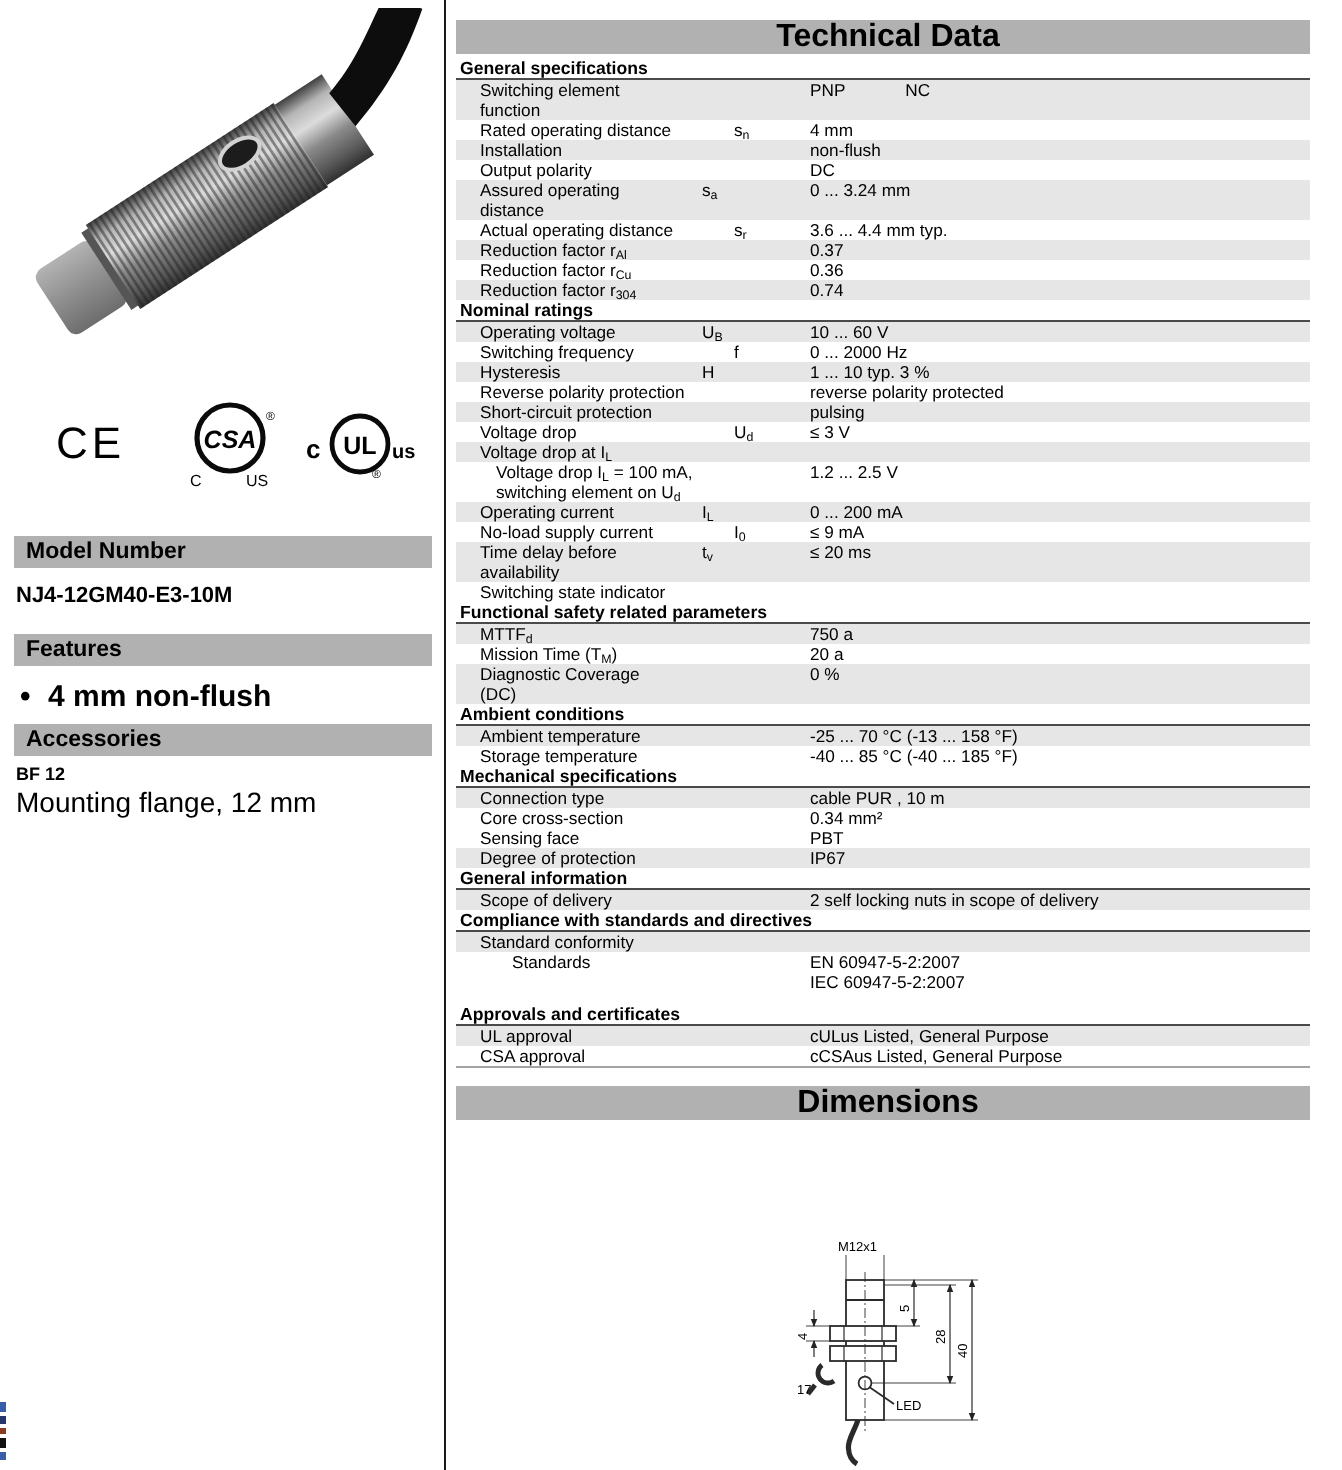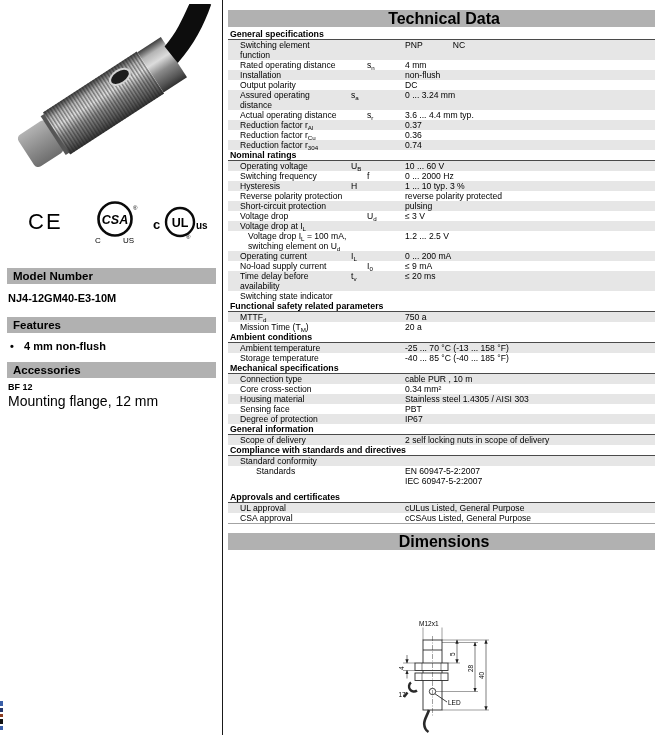--- a/index.html
+++ b/index.html
@@ -5,21 +5,21 @@
   html,body{margin:0;padding:0;background:#fff;}
   .page{position:relative;width:671px;height:735px;background:#fff;overflow:hidden;
         font-family:"Liberation Sans",sans-serif;color:#000;}
   
   .divider{position:absolute;left:222px;top:0;width:1px;height:735px;background:#1a1a1a;}
   .photo{position:absolute;left:8px;top:4px;width:207px;height:184px;}
   .logo{position:absolute;}
   .lbar{position:absolute;left:7px;width:209px;height:16px;background:#b1b1b1;
         font-weight:bold;font-size:11.5px;line-height:16px;padding-left:6px;box-sizing:border-box;}
   .model-val{position:absolute;left:8px;top:292px;font-weight:bold;font-size:11px;}
-  .feature{position:absolute;left:10px;top:340px;font-weight:bold;font-size:11px;}
+  .feature{position:absolute;left:10px;top:340px;font-weight:bold;font-size:15px;}
   .feature .blt{display:inline-block;width:14px;}
   .acc-name{position:absolute;left:8px;top:382px;font-weight:bold;font-size:9px;}
   .acc-desc{position:absolute;left:8px;top:393px;font-size:14px;}
   
   .right{position:absolute;left:228px;top:10px;width:427px;}
   .bar{height:17px;background:#b1b1b1;font-weight:bold;font-size:16px;line-height:17px;
        padding-left:5px;box-sizing:border-box;text-align:center;}
   .bar.tech{margin-bottom:2px;}
   #sections{border-bottom:1px solid #a3a3a3;}
   .section.gap{margin-top:6px;}
@@ -225,20 +225,25 @@
           <div class="row shade">
             <div class="lab">MTTF<sub>d</sub></div>
             <div class="sym"></div>
             <div class="val">750 a</div>
           </div>
           <div class="row">
             <div class="lab">Mission Time (T<sub>M</sub>)</div>
             <div class="sym"></div>
             <div class="val">20 a</div>
           </div>
+          <div class="row shade">
+            <div class="lab">Diagnostic Coverage (DC)</div>
+            <div class="sym"></div>
+            <div class="val">0 %</div>
+          </div>
         </div>
         <div class="section">
           <div class="sec-title">Ambient conditions</div>
           <div class="row shade">
             <div class="lab">Ambient temperature</div>
             <div class="sym"></div>
             <div class="val">-25 ... 70 °C (-13 ... 158 °F)</div>
           </div>
           <div class="row">
             <div class="lab">Storage temperature</div>
@@ -250,25 +255,20 @@
           <div class="sec-title">Mechanical specifications</div>
           <div class="row shade">
             <div class="lab">Connection type</div>
             <div class="sym"></div>
             <div class="val">cable PUR , 10 m</div>
           </div>
           <div class="row">
             <div class="lab">Core cross-section</div>
             <div class="sym"></div>
             <div class="val">0.34 mm²</div>
-          </div>
-          <div class="row shade">
-            <div class="lab">Housing material</div>
-            <div class="sym"></div>
-            <div class="val">Stainless steel 1.4305 / AISI 303</div>
           </div>
           <div class="row">
             <div class="lab">Sensing face</div>
             <div class="sym"></div>
             <div class="val">PBT</div>
           </div>
           <div class="row shade">
             <div class="lab">Degree of protection</div>
             <div class="sym"></div>
             <div class="val">IP67</div>

